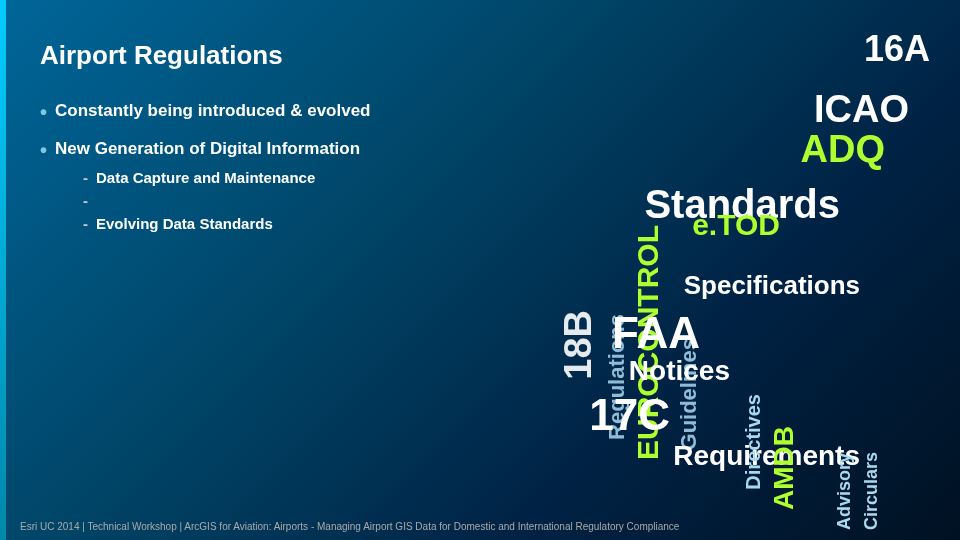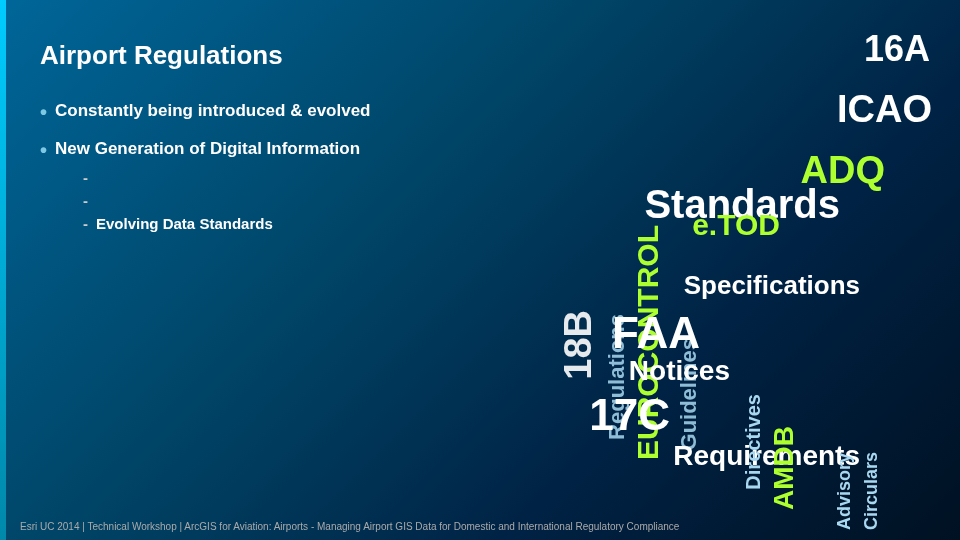--- a/index.html
+++ b/index.html
@@ -141,27 +141,27 @@
       color: #ffffff;
       font-size: 36px;
       top: 28px;
       right: 30px;
     }
 
     .txt-icao {
       color: #ffffff;
       font-size: 38px;
       top: 88px;
-      right: 28px;
+      right: 51px;
     }
 
     .txt-adq {
       color: #adff2f;
       font-size: 38px;
-      top: 149px;
+      top: 128px;
       right: 75px;
     }
 
     .txt-standards {
       color: #ffffff;
       font-size: 40px;
       top: 182px;
       right: 120px;
     }
 
@@ -285,20 +285,21 @@
       <span>Constantly being introduced &amp; evolved</span>
     </div>
 
     <div class="bullet-main">
       <span class="bullet-dot">•</span>
       <div>
         <span>New Generation of Digital Information</span>
         <div class="sub-bullets">
           <div class="sub-bullet">
             <span class="sub-dash">-</span>
+            <span>Data Capture and Maintenance</span>
           </div>
           <div class="sub-bullet">
             <span class="sub-dash">-</span>
           </div>
           <div class="sub-bullet">
             <span class="sub-dash">-</span>
             <span>Evolving Data Standards</span>
           </div>
         </div>
       </div>

